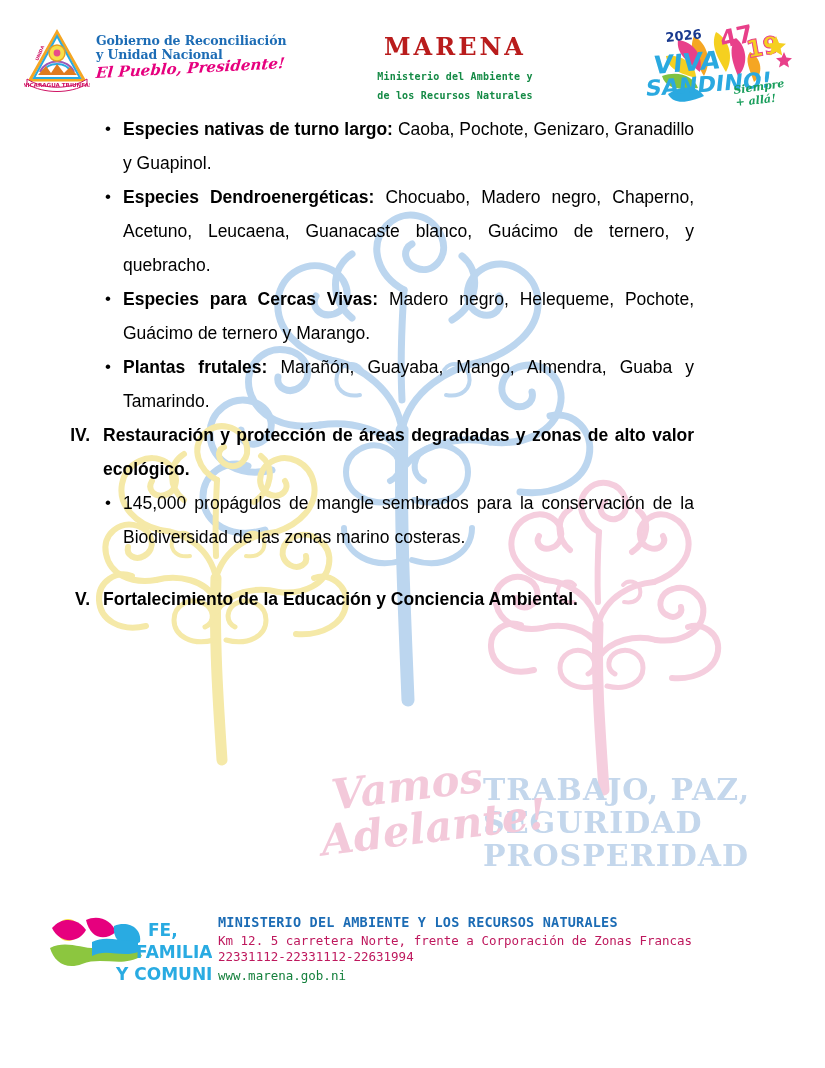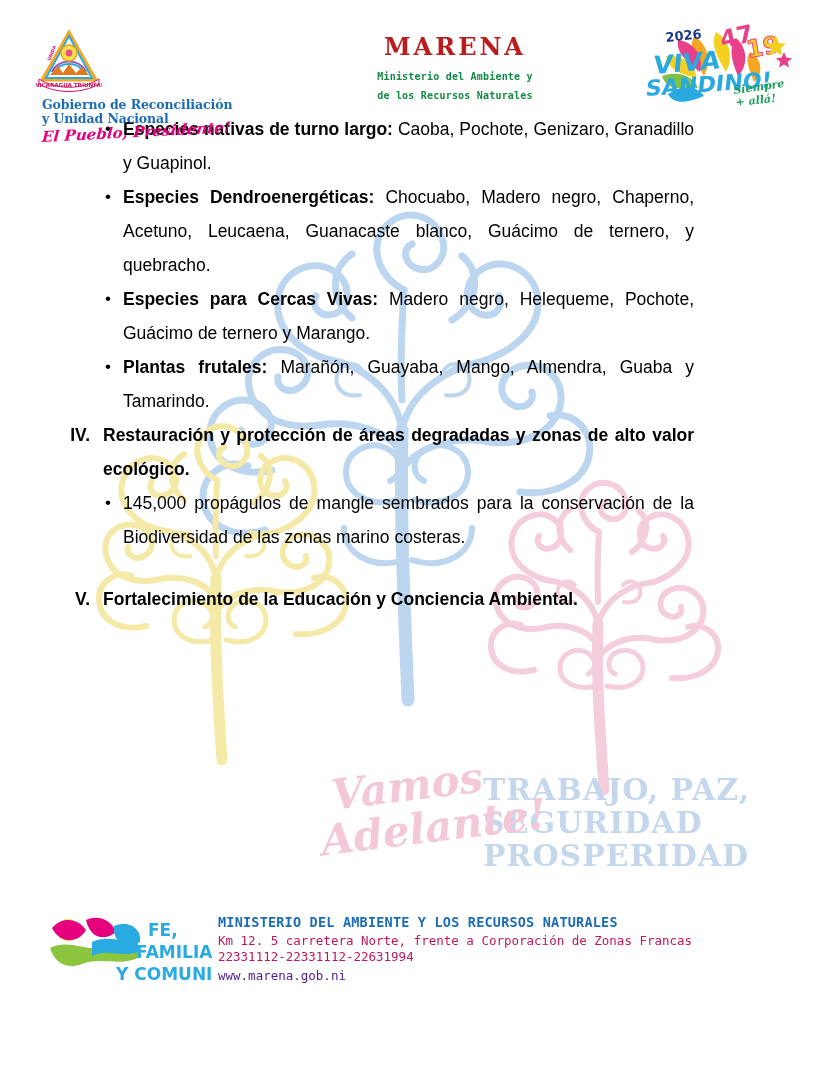--- a/index.html
+++ b/index.html
@@ -30,24 +30,23 @@
   
   .header {
     position: absolute;
     left: 0; top: 0;
     width: 825px;
     height: 112px;
     z-index: 3;
   }
   .logo-gov {
     position: absolute;
-    left: 36px; top: 28px;
+    left: 24px; top: 28px;
     display: flex;
     align-items: flex-start;
-    flex-direction: column;
   }
   .seal { width: 66px; height: 64px; flex: 0 0 auto; }
   .gov-text { margin-left: 6px; padding-top: 6px; }
   .gov-line1 {
     font-family: "DejaVu Serif", serif;
     font-size: 12.5px;
     font-weight: bold;
     color: #1c6cb5;
     line-height: 14px;
     letter-spacing: -0.1px;
@@ -196,21 +195,21 @@
     max-width: 470px;
   }
   .f-line3 {
     color: #be185d;
     font-size: 12.5px;
     line-height: 16px;
     margin-top: 2px;
     max-width: 500px;
   }
   .f-link {
-    color: #4c1d95;
+    color: #15803d;
     font-size: 12.5px;
     line-height: 16px;
     text-decoration: none;
   }
 </style>
 </head>
 <body>
 
 <div class="page">
 

